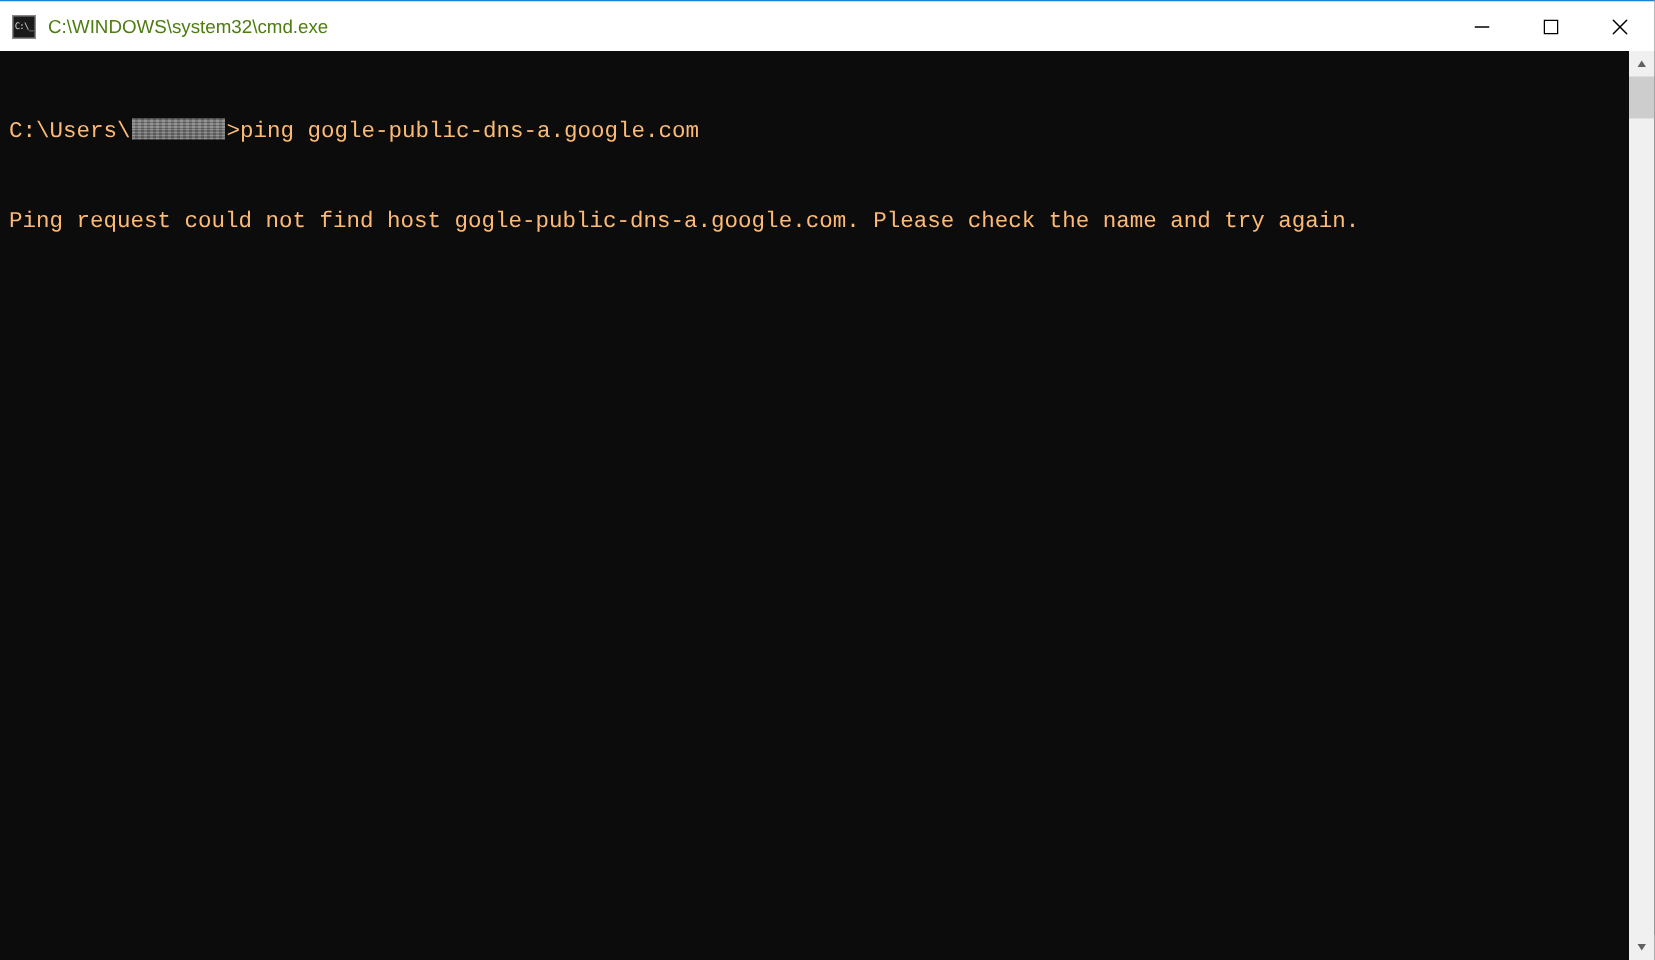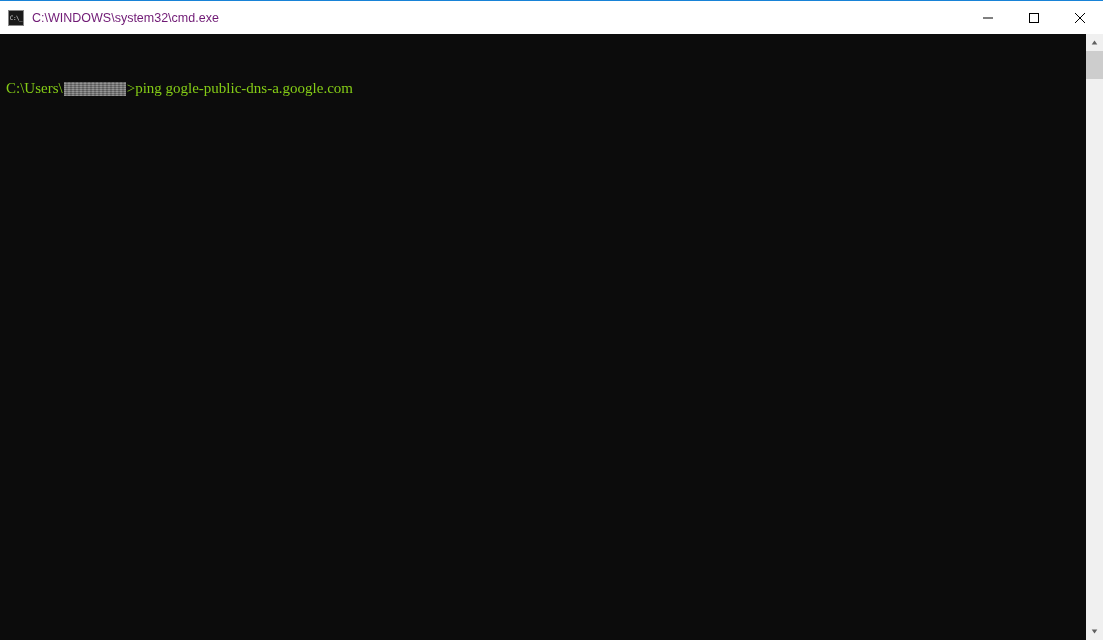--- a/index.html
+++ b/index.html
@@ -47,21 +47,21 @@
       position: relative;
     }
     .app-icon::before {
       content: "C:\\_";
       font-size: 6px;
       color: #ddd;
       position: absolute;
     }
     .title-text {
       font-size: 12.5px;
-      color: #701a75;
+      color: #4d7c0f;
       flex: 1;
     }
     .window-controls {
       display: flex;
       height: 100%;
     }
     .win-btn {
       width: 46px;
       height: 33px;
       display: flex;
@@ -77,22 +77,22 @@
       fill: none;
     }
     .client-area {
       flex: 1;
       display: flex;
       background: #0c0c0c;
     }
     .terminal {
       flex: 1;
       background: #0c0c0c;
-      color: #84cc16;
-      font-family: Liberation Serif, serif;
+      color: #fdba74;
+      font-family: Liberation Mono, monospace;
       font-size: 15px;
       line-height: 20px;
       padding: 4px 6px 2px 6px;
       white-space: pre-wrap;
       word-break: break-all;
     }
     .terminal-line {
       min-height: 20px;
     }
     .scrollbar {
@@ -169,20 +169,21 @@
         <svg viewBox="0 0 10 10">
             <line x1="0" y1="0" x2="10" y2="10"></line>
             <line x1="10" y1="0" x2="0" y2="10"></line>
           </svg>
       </div>
     </div>
   </div>
   <div class="client-area">
     <div class="terminal">
       <div class="terminal-line"><span>C:\Users\</span><span class="redacted"></span><span>&gt;ping gogle-public-dns-a.google.com</span></div>
+      <div class="terminal-line">Ping request could not find host gogle-public-dns-a.google.com. Please check the name and try again.</div>
       <div class="terminal-line"></div>
     </div>
     <div class="scrollbar">
       <div class="scroll-btn">
         <svg viewBox="0 0 10 10">
             <polygon points="5,2 9,8 1,8"></polygon>
           </svg>
       </div>
       <div class="scroll-track">
         <div class="scroll-thumb" style="top:0;height:28px;"></div>

